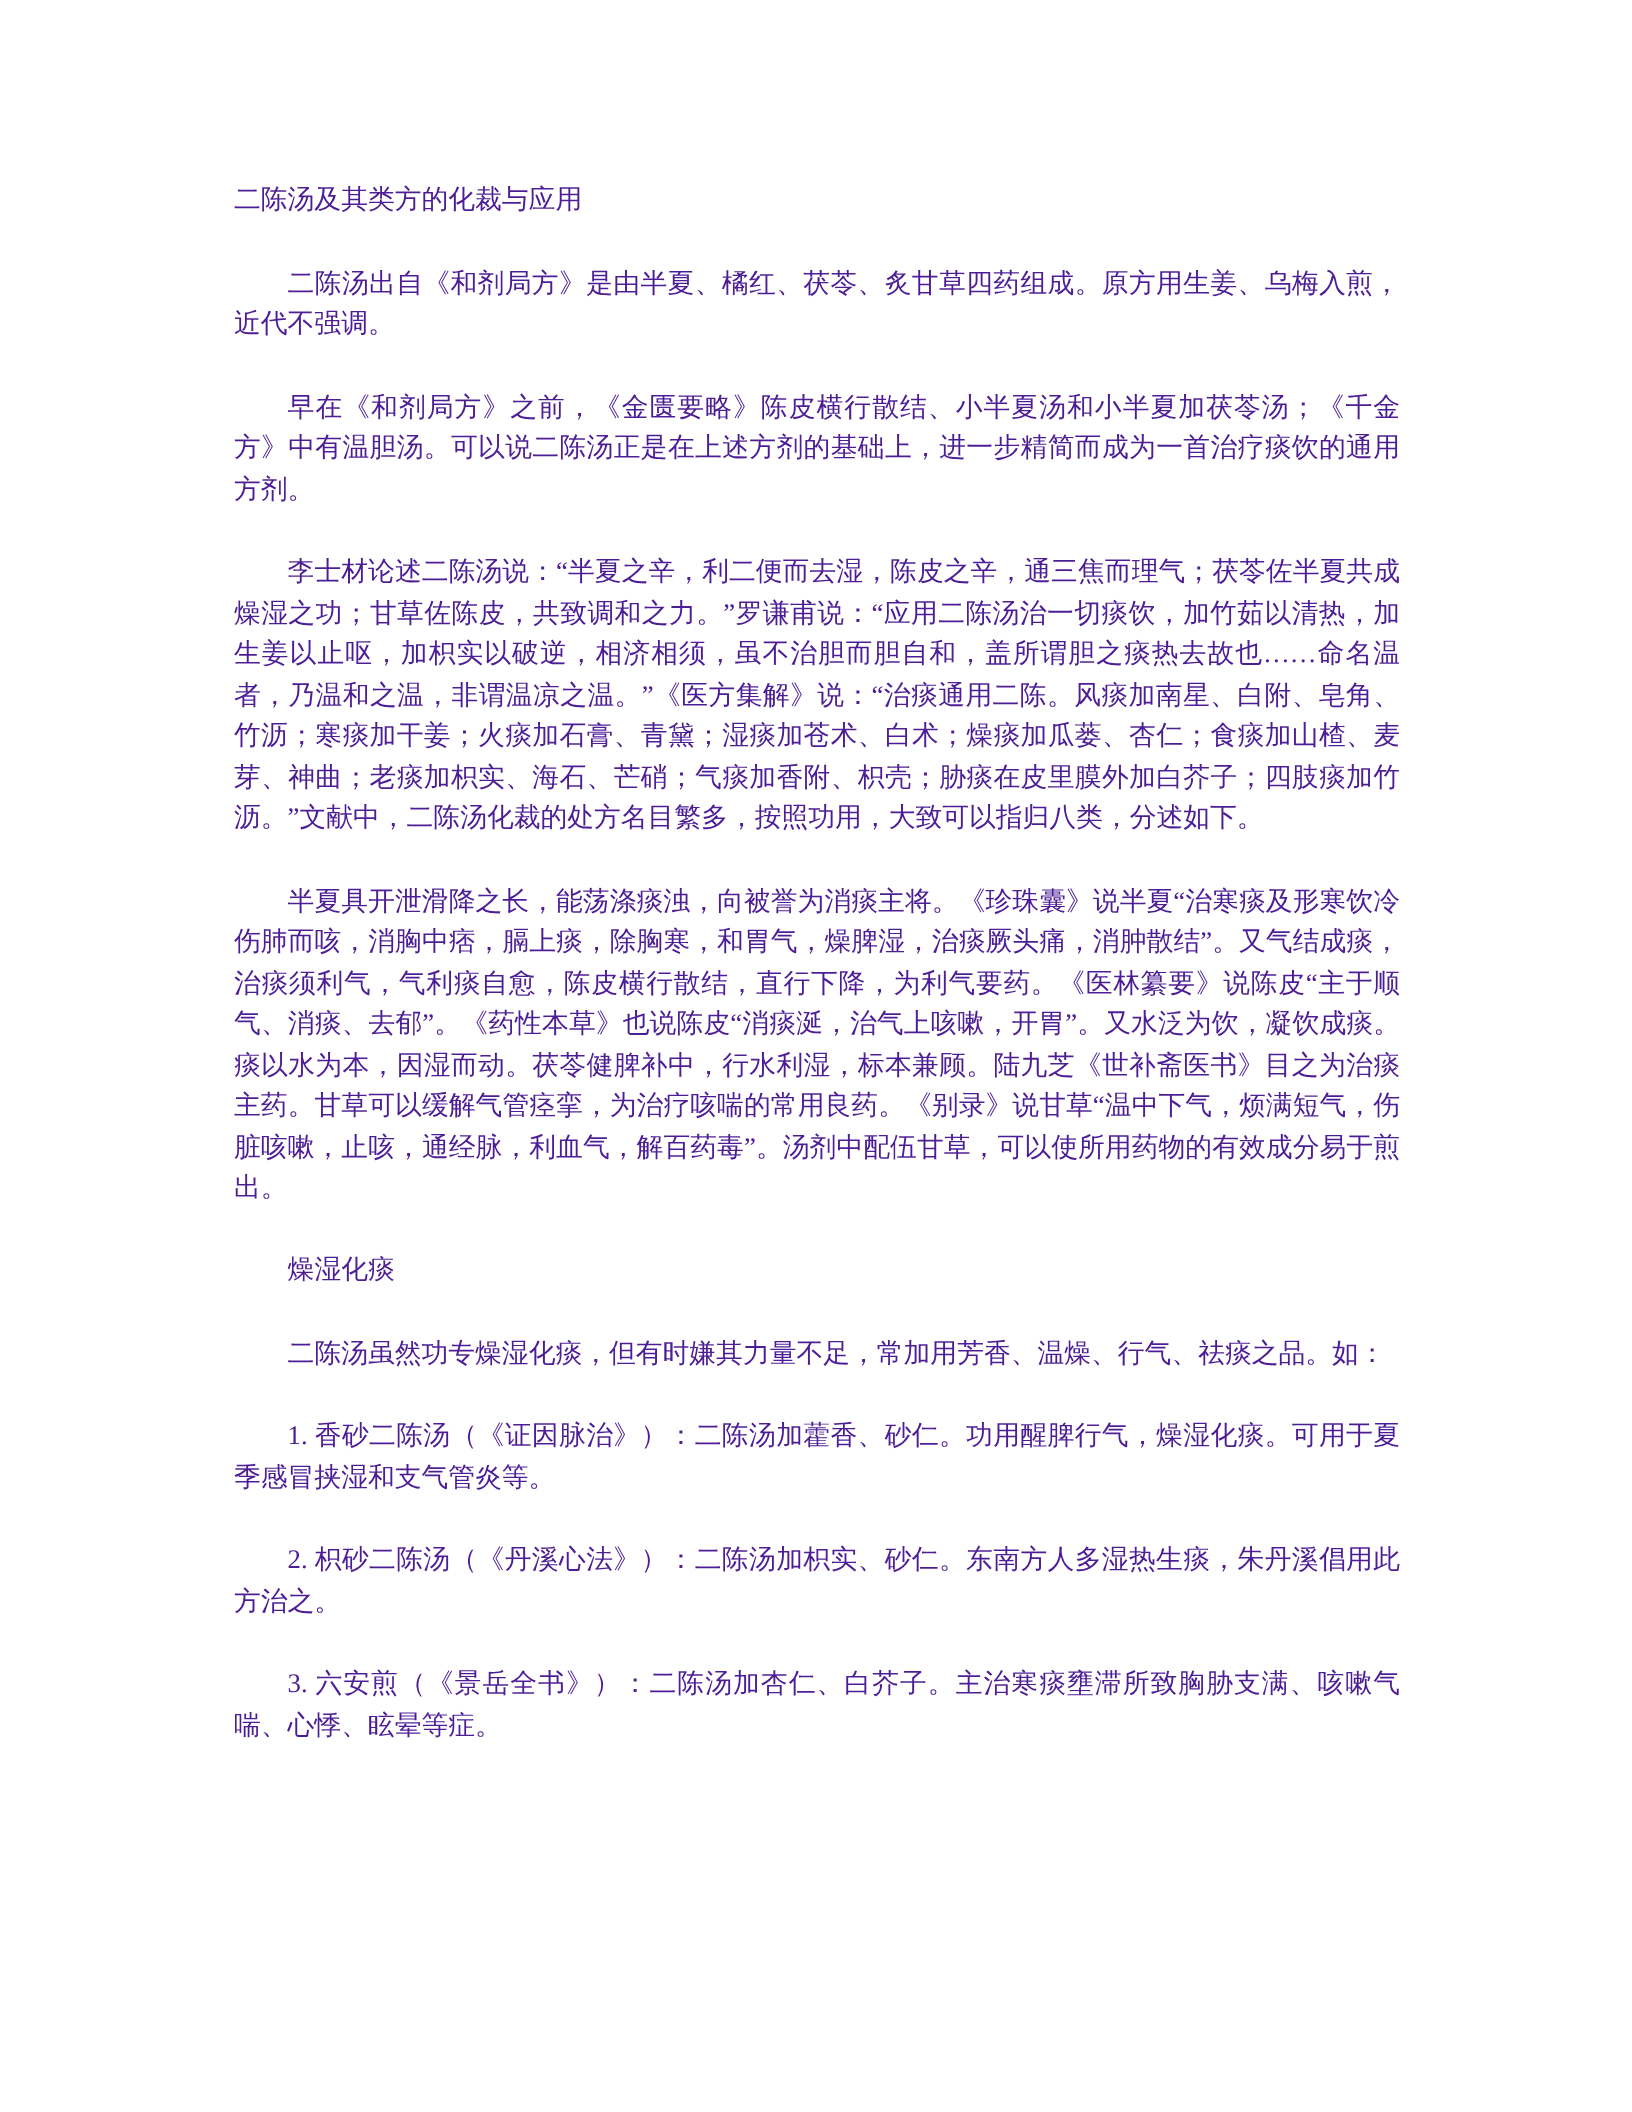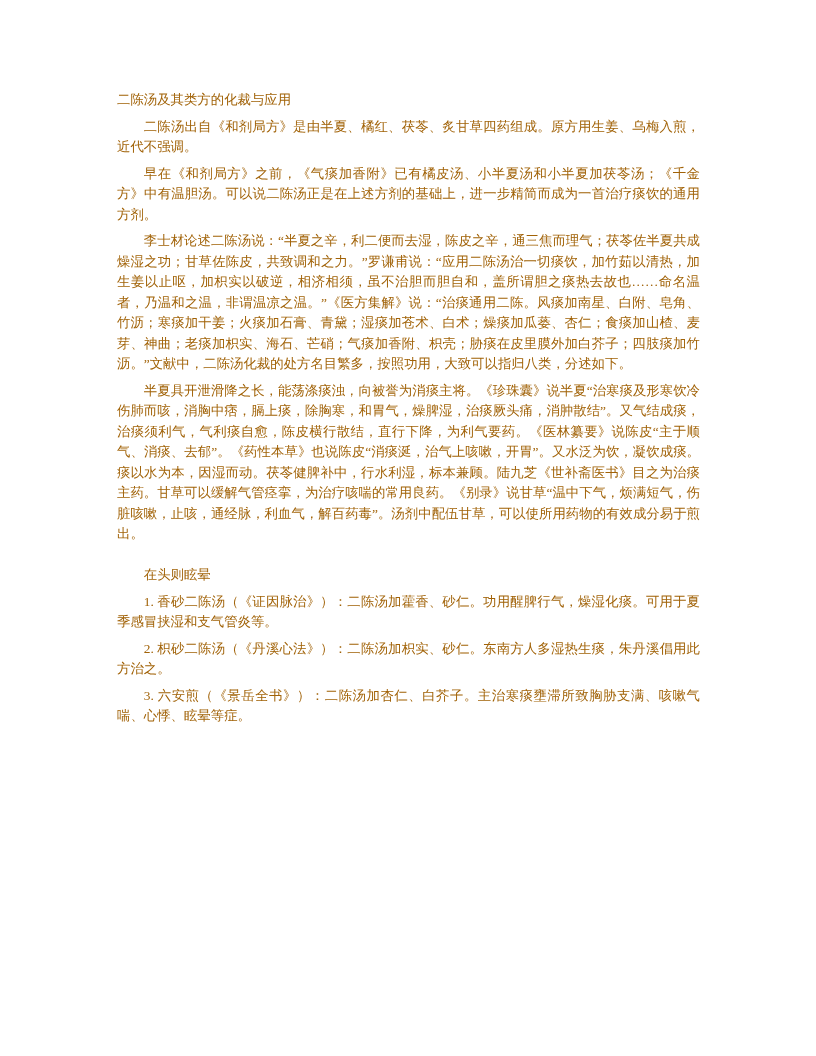--- a/index.html
+++ b/index.html
@@ -8,60 +8,61 @@
     background: #ffffff;
   }
   .page {
     position: relative;
     width: 816px;
     height: 1056px;
     box-sizing: border-box;
     margin: 0 auto;
     padding: 90px 116px 0 117px;
     background: #ffffff;
-    color: #a16207;
+    color: #4c1d95;
     font-family: "Liberation Serif", "DejaVu Serif", serif;
     font-size: 13.4px;
     line-height: 20.5px;
     text-align: justify;
     overflow: hidden;
   }
   .doc-title {
     font-size: 13.4px;
     font-weight: normal;
     margin: 0;
     text-indent: 0;
   }
   .doc-para {
-    margin: 6px 0 0 0;
+    margin: 21px 0 0 0;
     text-indent: 2em;
   }
   .doc-heading {
     font-size: 13.4px;
     font-weight: normal;
     margin: 20.5px 0 0 0;
     text-indent: 2em;
   }
 </style>
 </head>
 <body>
 
 <main class="page">
   <h1 class="doc-title">二陈汤及其类方的化裁与应用</h1>
 
   <p class="doc-para">二陈汤出自《和剂局方》是由半夏、橘红、茯苓、炙甘草四药组成。原方用生姜、乌梅入煎，近代不强调。</p>
 
-  <p class="doc-para">早在《和剂局方》之前，《气痰加香附》已有橘皮汤、小半夏汤和小半夏加茯苓汤；《千金方》中有温胆汤。可以说二陈汤正是在上述方剂的基础上，进一步精简而成为一首治疗痰饮的通用方剂。</p>
+  <p class="doc-para">早在《和剂局方》之前，《金匮要略》陈皮横行散结、小半夏汤和小半夏加茯苓汤；《千金方》中有温胆汤。可以说二陈汤正是在上述方剂的基础上，进一步精简而成为一首治疗痰饮的通用方剂。</p>
 
 
   <p class="doc-para">李士材论述二陈汤说：“半夏之辛，利二便而去湿，陈皮之辛，通三焦而理气；茯苓佐半夏共成燥湿之功；甘草佐陈皮，共致调和之力。”罗谦甫说：“应用二陈汤治一切痰饮，加竹茹以清热，加生姜以止呕，加枳实以破逆，相济相须，虽不治胆而胆自和，盖所谓胆之痰热去故也……命名温者，乃温和之温，非谓温凉之温。”《医方集解》说：“治痰通用二陈。风痰加南星、白附、皂角、竹沥；寒痰加干姜；火痰加石膏、青黛；湿痰加苍术、白术；燥痰加瓜蒌、杏仁；食痰加山楂、麦芽、神曲；老痰加枳实、海石、芒硝；气痰加香附、枳壳；胁痰在皮里膜外加白芥子；四肢痰加竹沥。”文献中，二陈汤化裁的处方名目繁多，按照功用，大致可以指归八类，分述如下。</p>
 
   <p class="doc-para">半夏具开泄滑降之长，能荡涤痰浊，向被誉为消痰主将。《珍珠囊》说半夏“治寒痰及形寒饮冷伤肺而咳，消胸中痞，膈上痰，除胸寒，和胃气，燥脾湿，治痰厥头痛，消肿散结”。又气结成痰，治痰须利气，气利痰自愈，陈皮横行散结，直行下降，为利气要药。《医林纂要》说陈皮“主于顺气、消痰、去郁”。《药性本草》也说陈皮“消痰涎，治气上咳嗽，开胃”。又水泛为饮，凝饮成痰。痰以水为本，因湿而动。茯苓健脾补中，行水利湿，标本兼顾。陆九芝《世补斋医书》目之为治痰主药。甘草可以缓解气管痉挛，为治疗咳喘的常用良药。《别录》说甘草“温中下气，烦满短气，伤脏咳嗽，止咳，通经脉，利血气，解百药毒”。汤剂中配伍甘草，可以使所用药物的有效成分易于煎出。</p>
 
-  <h2 class="doc-heading">在头则眩晕</h2>
+  <h2 class="doc-heading">燥湿化痰</h2>
 
+  <p class="doc-para">二陈汤虽然功专燥湿化痰，但有时嫌其力量不足，常加用芳香、温燥、行气、祛痰之品。如：</p>
 
   <p class="doc-para">1. 香砂二陈汤（《证因脉治》）：二陈汤加藿香、砂仁。功用醒脾行气，燥湿化痰。可用于夏季感冒挟湿和支气管炎等。</p>
 
   <p class="doc-para">2. 枳砂二陈汤（《丹溪心法》）：二陈汤加枳实、砂仁。东南方人多湿热生痰，朱丹溪倡用此方治之。</p>
 
   <p class="doc-para">3. 六安煎（《景岳全书》）：二陈汤加杏仁、白芥子。主治寒痰壅滞所致胸胁支满、咳嗽气喘、心悸、眩晕等症。</p>
 </main>
 
 </body></html>

